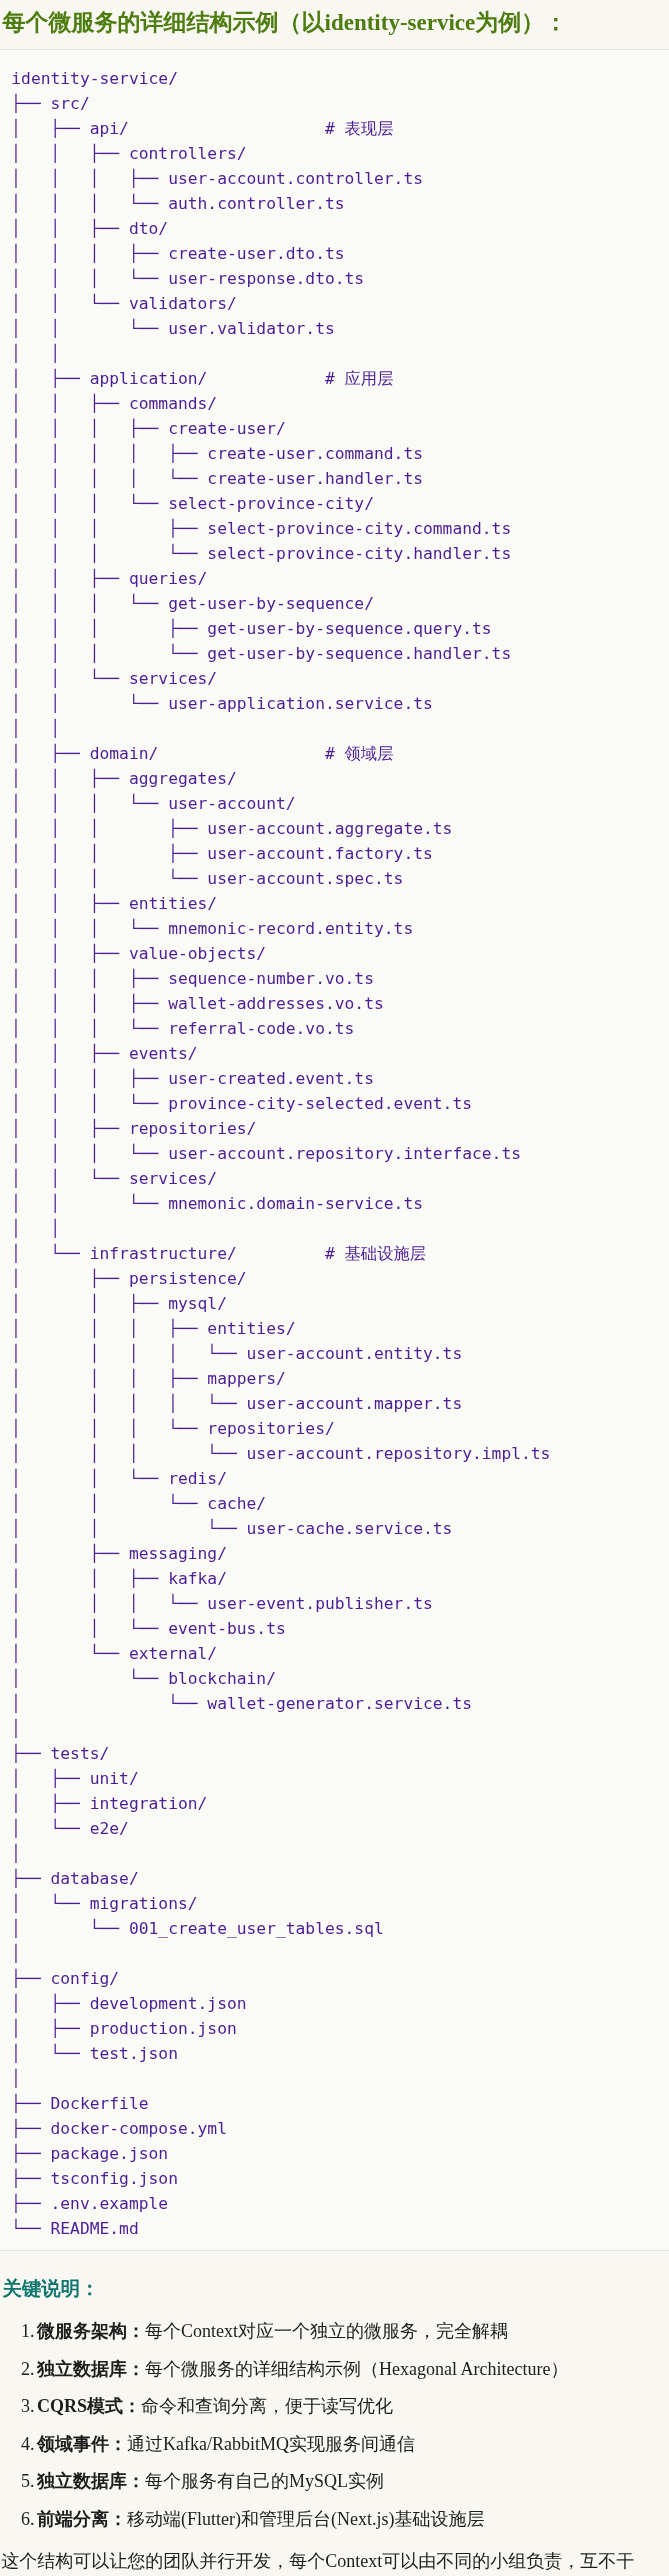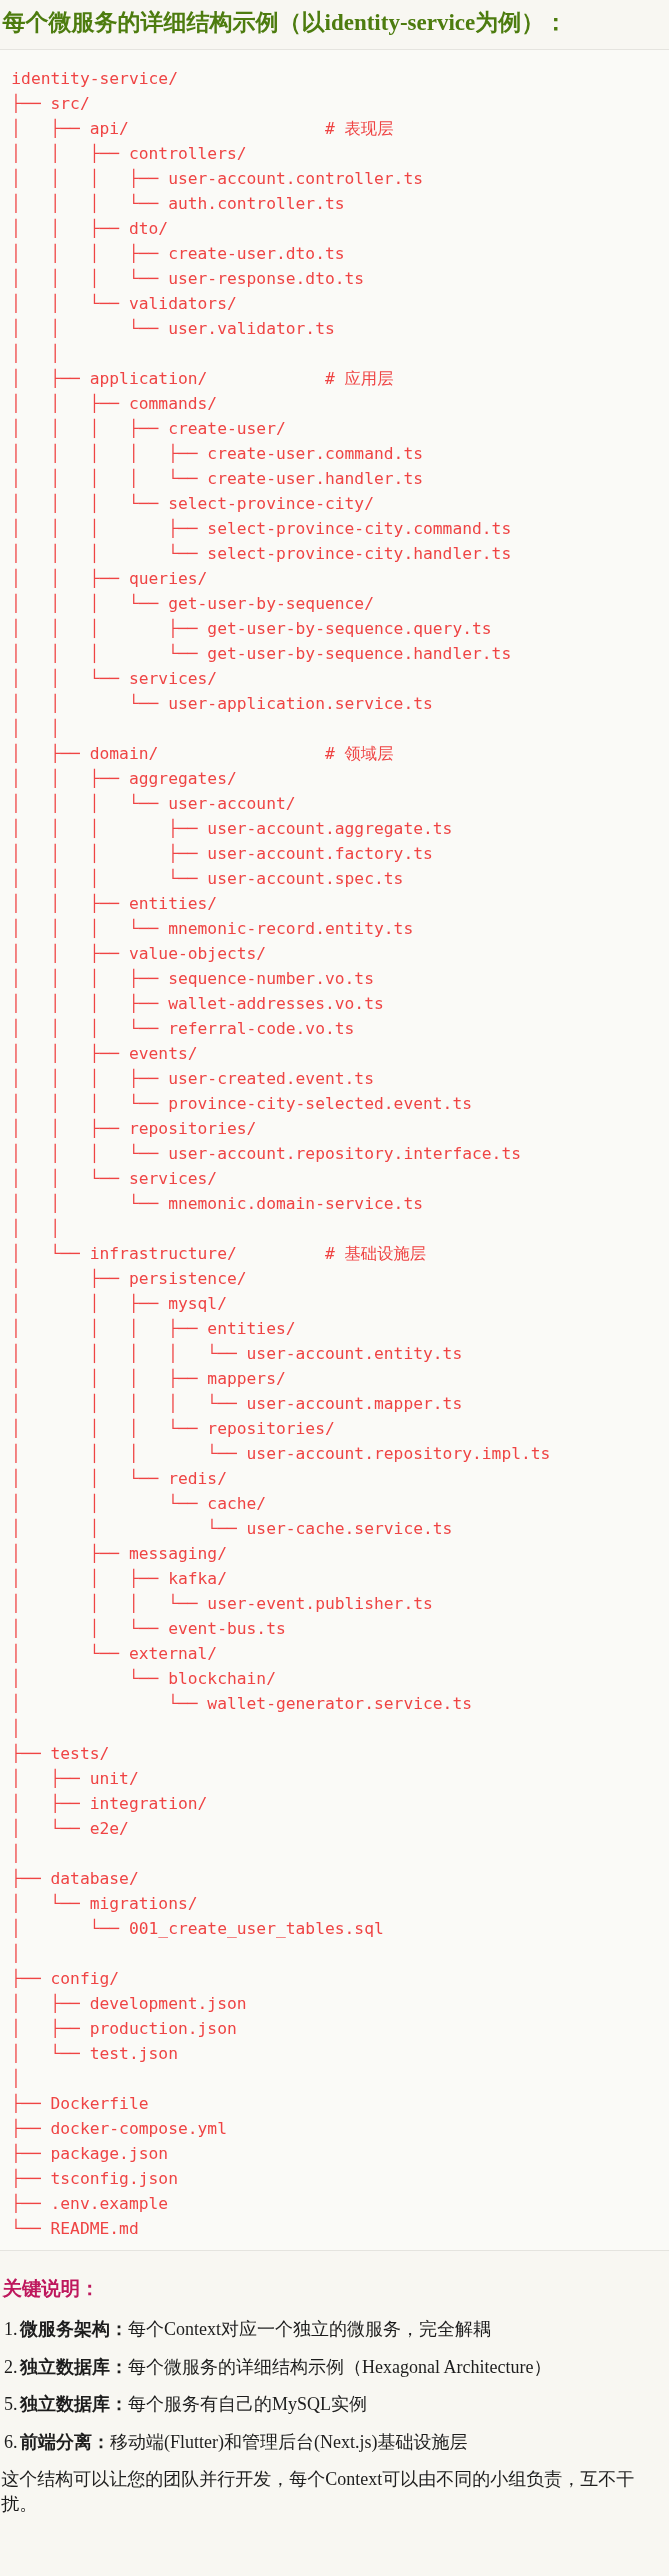--- a/index.html
+++ b/index.html
@@ -27,33 +27,33 @@
     border-top: 0.6px solid #e5e4df;
     border-bottom: 0.6px solid #e5e4df;
     padding: 16.3px 5px 8.8px 11.3px;
     overflow: hidden;
   }
   .tree {
     margin: 0;
     font-family: "DejaVu Sans Mono", monospace;
     font-size: 16.3px;
     line-height: 25px;
-    color: #ef4444;
+    color: #4c1d95;
     white-space: pre;
   }
   .notes-heading {
     font-family: "Liberation Serif", serif;
     font-weight: 700;
     font-size: 19.4px;
-    color: #be185d;
+    color: #0f766e;
     margin: 24px 2.5px 15px 2.5px;
   }
   .notes-list {
     list-style: none;
-    margin: 0;
+    margin: 17px;
     padding: 0 4px;
     font-family: "Liberation Serif", serif;
     font-size: 18px;
     color: #1d1d1d;
   }
   .note-item {
     line-height: 25px;
     margin-bottom: 12.5px;
   }
   .note-num {
@@ -170,20 +170,26 @@
   <h3 class="notes-heading">关键说明：</h3>
 
   <ol class="notes-list">
     <li class="note-item">
       <span class="note-num">1.</span><span class="note-label">微服务架构：</span><span class="note-desc">每个Context对应一个独立的微服务，完全解耦</span>
     </li>
     <li class="note-item">
       <span class="note-num">2.</span><span class="note-label">独立数据库：</span><span class="note-desc">每个微服务的详细结构示例（Hexagonal Architecture）</span>
     </li>
     <li class="note-item">
+      <span class="note-num">3.</span><span class="note-label">CQRS模式：</span><span class="note-desc">命令和查询分离，便于读写优化</span>
+    </li>
+    <li class="note-item">
+      <span class="note-num">4.</span><span class="note-label">领域事件：</span><span class="note-desc">通过Kafka/RabbitMQ实现服务间通信</span>
+    </li>
+    <li class="note-item">
       <span class="note-num">5.</span><span class="note-label">独立数据库：</span><span class="note-desc">每个服务有自己的MySQL实例</span>
     </li>
     <li class="note-item">
       <span class="note-num">6.</span><span class="note-label">前端分离：</span><span class="note-desc">移动端(Flutter)和管理后台(Next.js)基础设施层</span>
     </li>
   </ol>
 
   <p class="closing">这个结构可以让您的团队并行开发，每个Context可以由不同的小组负责，互不干扰。</p>
 
 </div>

